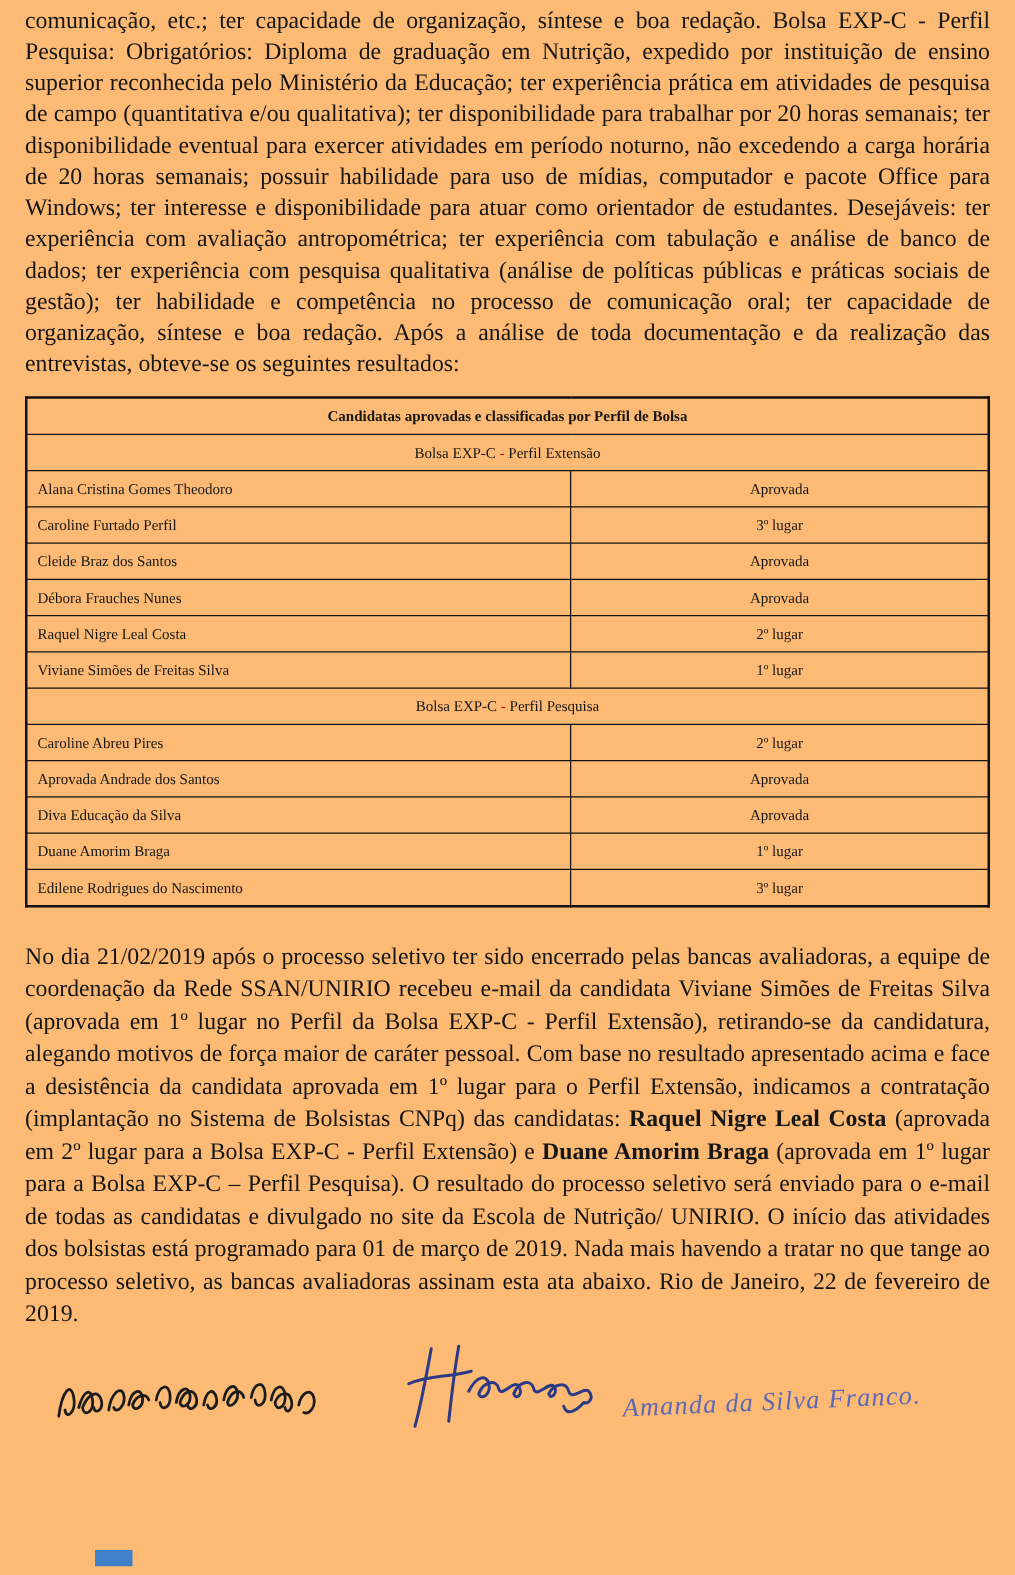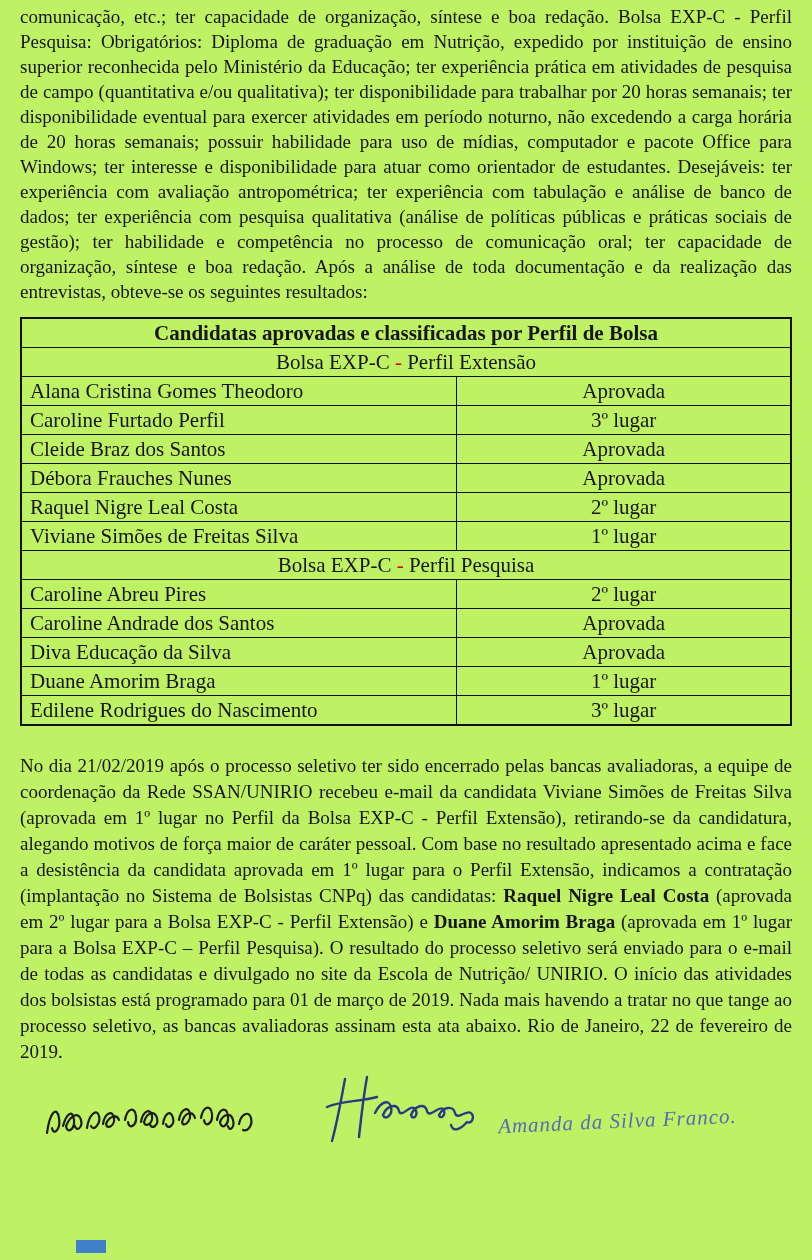--- a/index.html
+++ b/index.html
@@ -19,21 +19,21 @@
     text-align:justify;
     color:#161616;
   }
   .para .b{font-weight:bold;}
   .para-top{margin-bottom:13px;}
   .para-bottom{margin-top:27px;line-height:26px;}
   table.results{
     width:100%;
     border-collapse:collapse;
     table-layout:fixed;
-    font-size:21px;
+    font-size:12px;
   }
   table.results td{
     border:1.5px solid #111111;
     padding:1px 8px;
     height:26px;
     overflow:hidden;
     white-space:nowrap;
   }
   table.results{border:2px solid #111111;}
   td.title-cell{
@@ -66,21 +66,21 @@
   }
   .blue-mark{
     position:absolute;
     left:76px;top:1240px;
     width:30px;height:13px;
   }
 </style>
 </head>
 <body>
 
-<div class="page" style="background: #bef264; color: rgb(22, 22, 22);">
+<div class="page" style="background: #fdba74; color: rgb(22, 22, 22);">
   <div class="content">
 
     <p class="para para-top" id="para-top"><span>comunicação, etc.; ter capacidade de organização, síntese e boa redação. Bolsa EXP-C - Perfil Pesquisa: Obrigatórios: Diploma de graduação em Nutrição, expedido por instituição de ensino superior reconhecida pelo Ministério da Educação; ter experiência prática em atividades de pesquisa de campo (quantitativa e/ou qualitativa); ter disponibilidade para trabalhar por 20 horas semanais; ter disponibilidade eventual para exercer atividades em período noturno, não excedendo a carga horária de 20 horas semanais; possuir habilidade para uso de mídias, computador e pacote Office para Windows; ter interesse e disponibilidade para atuar como orientador de estudantes. Desejáveis: ter experiência com avaliação antropométrica; ter experiência com tabulação e análise de banco de dados; ter experiência com pesquisa qualitativa (análise de políticas públicas e práticas sociais de gestão); ter habilidade e competência no processo de comunicação oral; ter capacidade de organização, síntese e boa redação. Após a análise de toda documentação e da realização das entrevistas, obteve-se os seguintes resultados:</span></p>
 
     <table class="results">
       <colgroup>
           <col class="c-name">
           <col class="c-result">
         </colgroup>
       <tbody id="table-body">
@@ -115,21 +115,21 @@
             <td class="result b">1º lugar</td>
           </tr>
           <tr class="section-row">
             <td colspan="2"><span>Bolsa EXP-C </span><span style="color: rgb(212, 0, 0);">-</span><span> Perfil Pesquisa</span></td>
           </tr>
           <tr>
             <td class="name indent">Caroline Abreu Pires</td>
             <td class="result">2º lugar</td>
           </tr>
           <tr>
-            <td class="name indent">Caroline Andrade dos Santos</td>
+            <td class="name indent">Aprovada Andrade dos Santos</td>
             <td class="result">Aprovada</td>
           </tr>
           <tr>
             <td class="name indent">Diva Educação da Silva</td>
             <td class="result">Aprovada</td>
           </tr>
           <tr>
             <td class="name indent">Duane Amorim Braga</td>
             <td class="result b">1º lugar</td>
           </tr>

